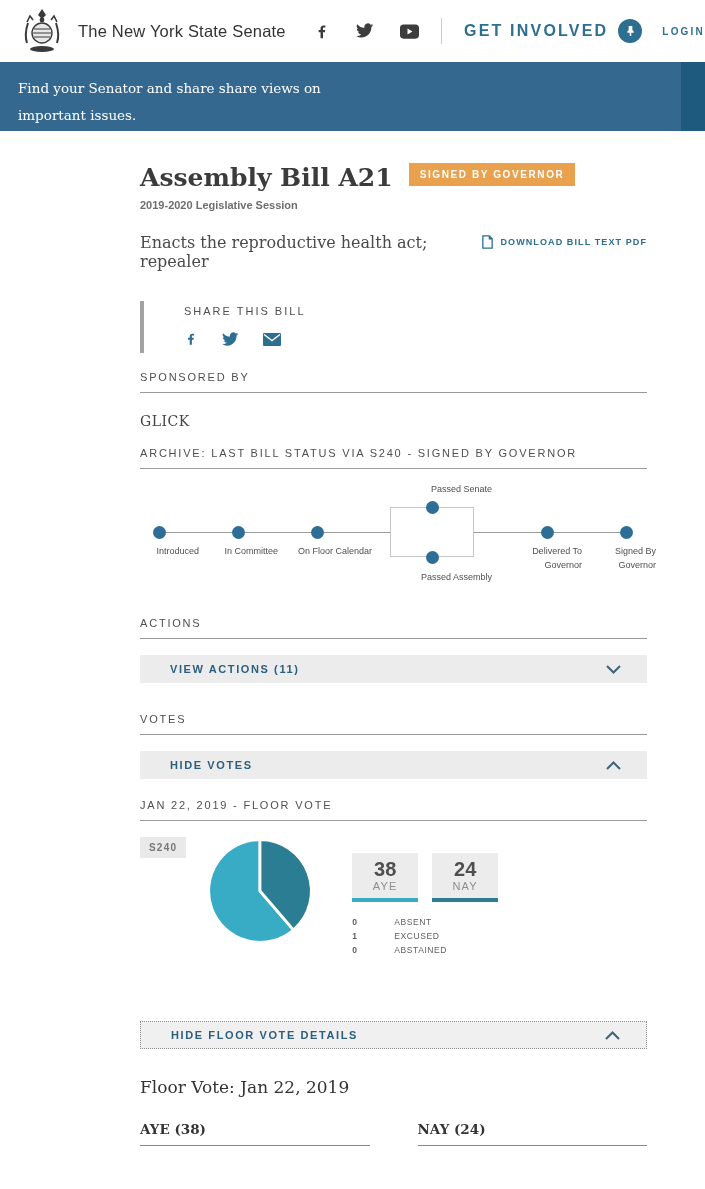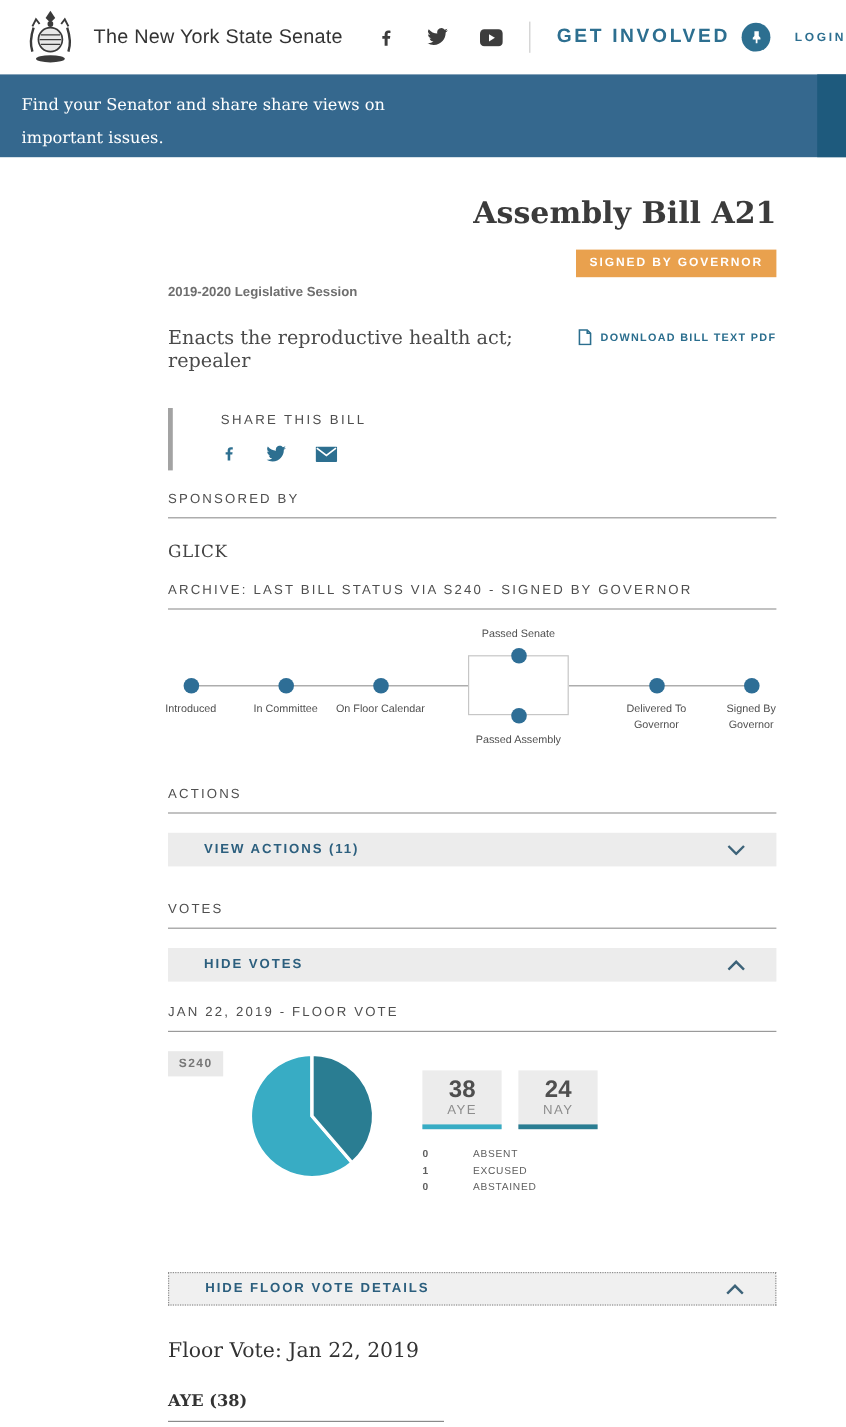--- a/index.html
+++ b/index.html
@@ -20,21 +20,21 @@
   .login-partial { font-size:10px; font-weight:bold; letter-spacing:2.2px; color:var(--accent-blue); margin-left:20px; white-space:nowrap; text-transform:uppercase; }
 
   
   .banner { position:relative; height:69px; background:var(--banner-blue); color:#fff; padding:13px 40px 0 18px; }
   .banner p { font-family:"DejaVu Serif", serif; font-size:13.5px; line-height:27px; font-weight:400; }
   .banner-sq { position:absolute; top:0; right:0; width:24px; height:69px; background:var(--banner-dark-blue); }
 
   
   .content { padding:32px 58px 0 140px; }
 
-  .title-row { display:flex; align-items:flex-end; gap:16px;flex-direction:column; }
+  .title-row { display:flex; align-items:flex-start; gap:16px; }
   h1.bill-title { font-family:"DejaVu Serif", serif; font-weight:bold; font-size:25px; color:#3b3b3b; }
   .status-badge { background:var(--badge-orange); color:#fff; font-size:10px; font-weight:bold;
     letter-spacing:1.6px; padding:6px 11px; text-transform:uppercase; }
   .session { margin-top:7px; font-size:11px; font-weight:bold; color:#6e6e6e; }
 
   .desc-row { margin-top:22px; display:flex; justify-content:space-between; align-items:flex-start; }
   .bill-desc { font-family:"DejaVu Serif", serif; font-size:16px; color:#4a4a4a; }
   .download-link { display:flex; align-items:center; gap:6px; color:#2b6e8e; font-size:9px;
     font-weight:bold; letter-spacing:1.1px; cursor:pointer; margin-top:2px; white-space:nowrap; }
 
@@ -45,21 +45,21 @@
 
   .section-head { margin-top:18px; font-size:11px; letter-spacing:1.8px; color:#4f4f4f;
     padding-bottom:9px; border-bottom:1px solid #9a9a9a; text-transform:uppercase; }
   .sponsor-name { font-family:"DejaVu Serif", serif; font-size:14px; color:#444; margin:20px 0 6px; letter-spacing:.5px; }
 
   
   .timeline { position:relative; height:112px; margin-top:14px; }
   .tl-line { position:absolute; height:1px; background:#9a9a9a; top:49px; }
   .tl-box { position:absolute; left:250px; top:24px; width:84px; height:50px; border:1px solid #c6c6c6; background:#fff; }
   .tl-dot { position:absolute; width:13px; height:13px; border-radius:50%; background:var(--timeline-dot-blue); }
-  .tl-label { position:absolute; font-size:9px; color:#4f4f4f; text-align:center; line-height:1.5; }
+  .tl-label { position:absolute; font-size:9px; color:#4f4f4f; text-align:right; line-height:1.5; }
 
   
   .toggle-bar { margin-top:16px; height:28px; background:#ececec; display:flex; align-items:center;
     padding:0 26px 0 30px; cursor:pointer; }
   .toggle-bar.dotted { background:#f0f0f0; border:1px dotted #8f8f8f; }
   .toggle-label { font-size:11px; font-weight:bold; letter-spacing:1.6px; color:var(--toggle-text-blue); flex:1; text-transform:uppercase; }
   .toggle-bar svg { display:block; }
   .gap-lg { margin-top:30px; }
   .gap-md { margin-top:20px; }
 
@@ -272,15 +272,19 @@
     </svg>
   </div>
 
   <div class="floor-vote-title">Floor Vote: Jan 22, 2019</div>
 
   <div class="rollcall">
     <div class="rc-col">
       <div class="rc-head">AYE (38)</div>
 
     </div>
+    <div class="rc-col">
+      <div class="rc-head">NAY (24)</div>
+
+    </div>
   </div>
 
 </main>
 
 </body></html>

